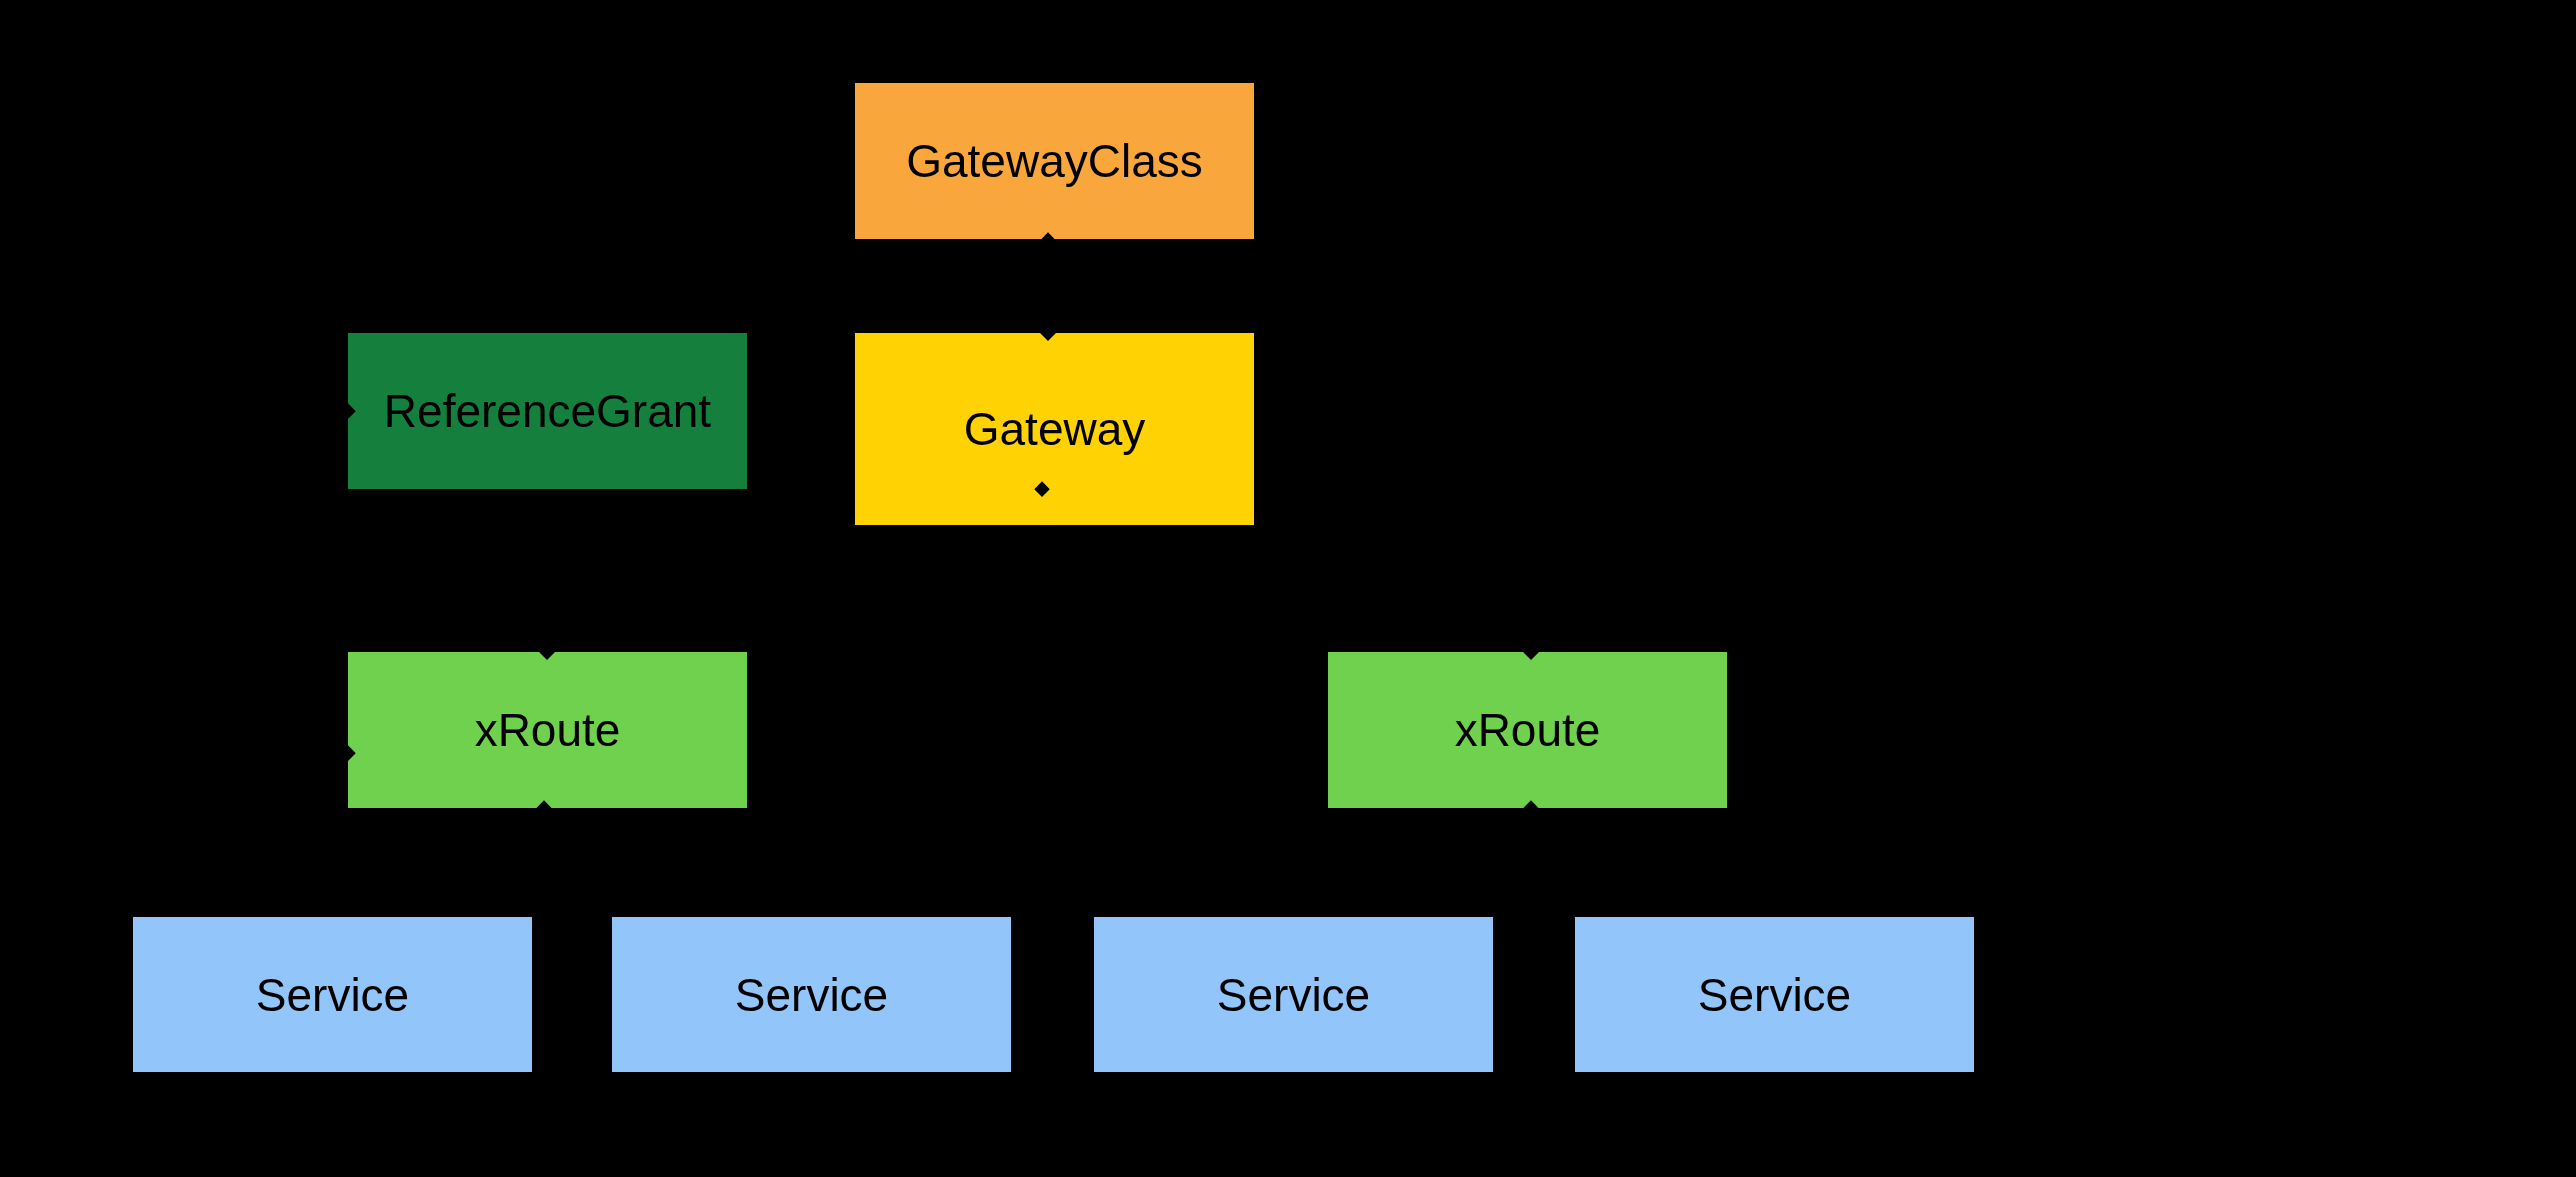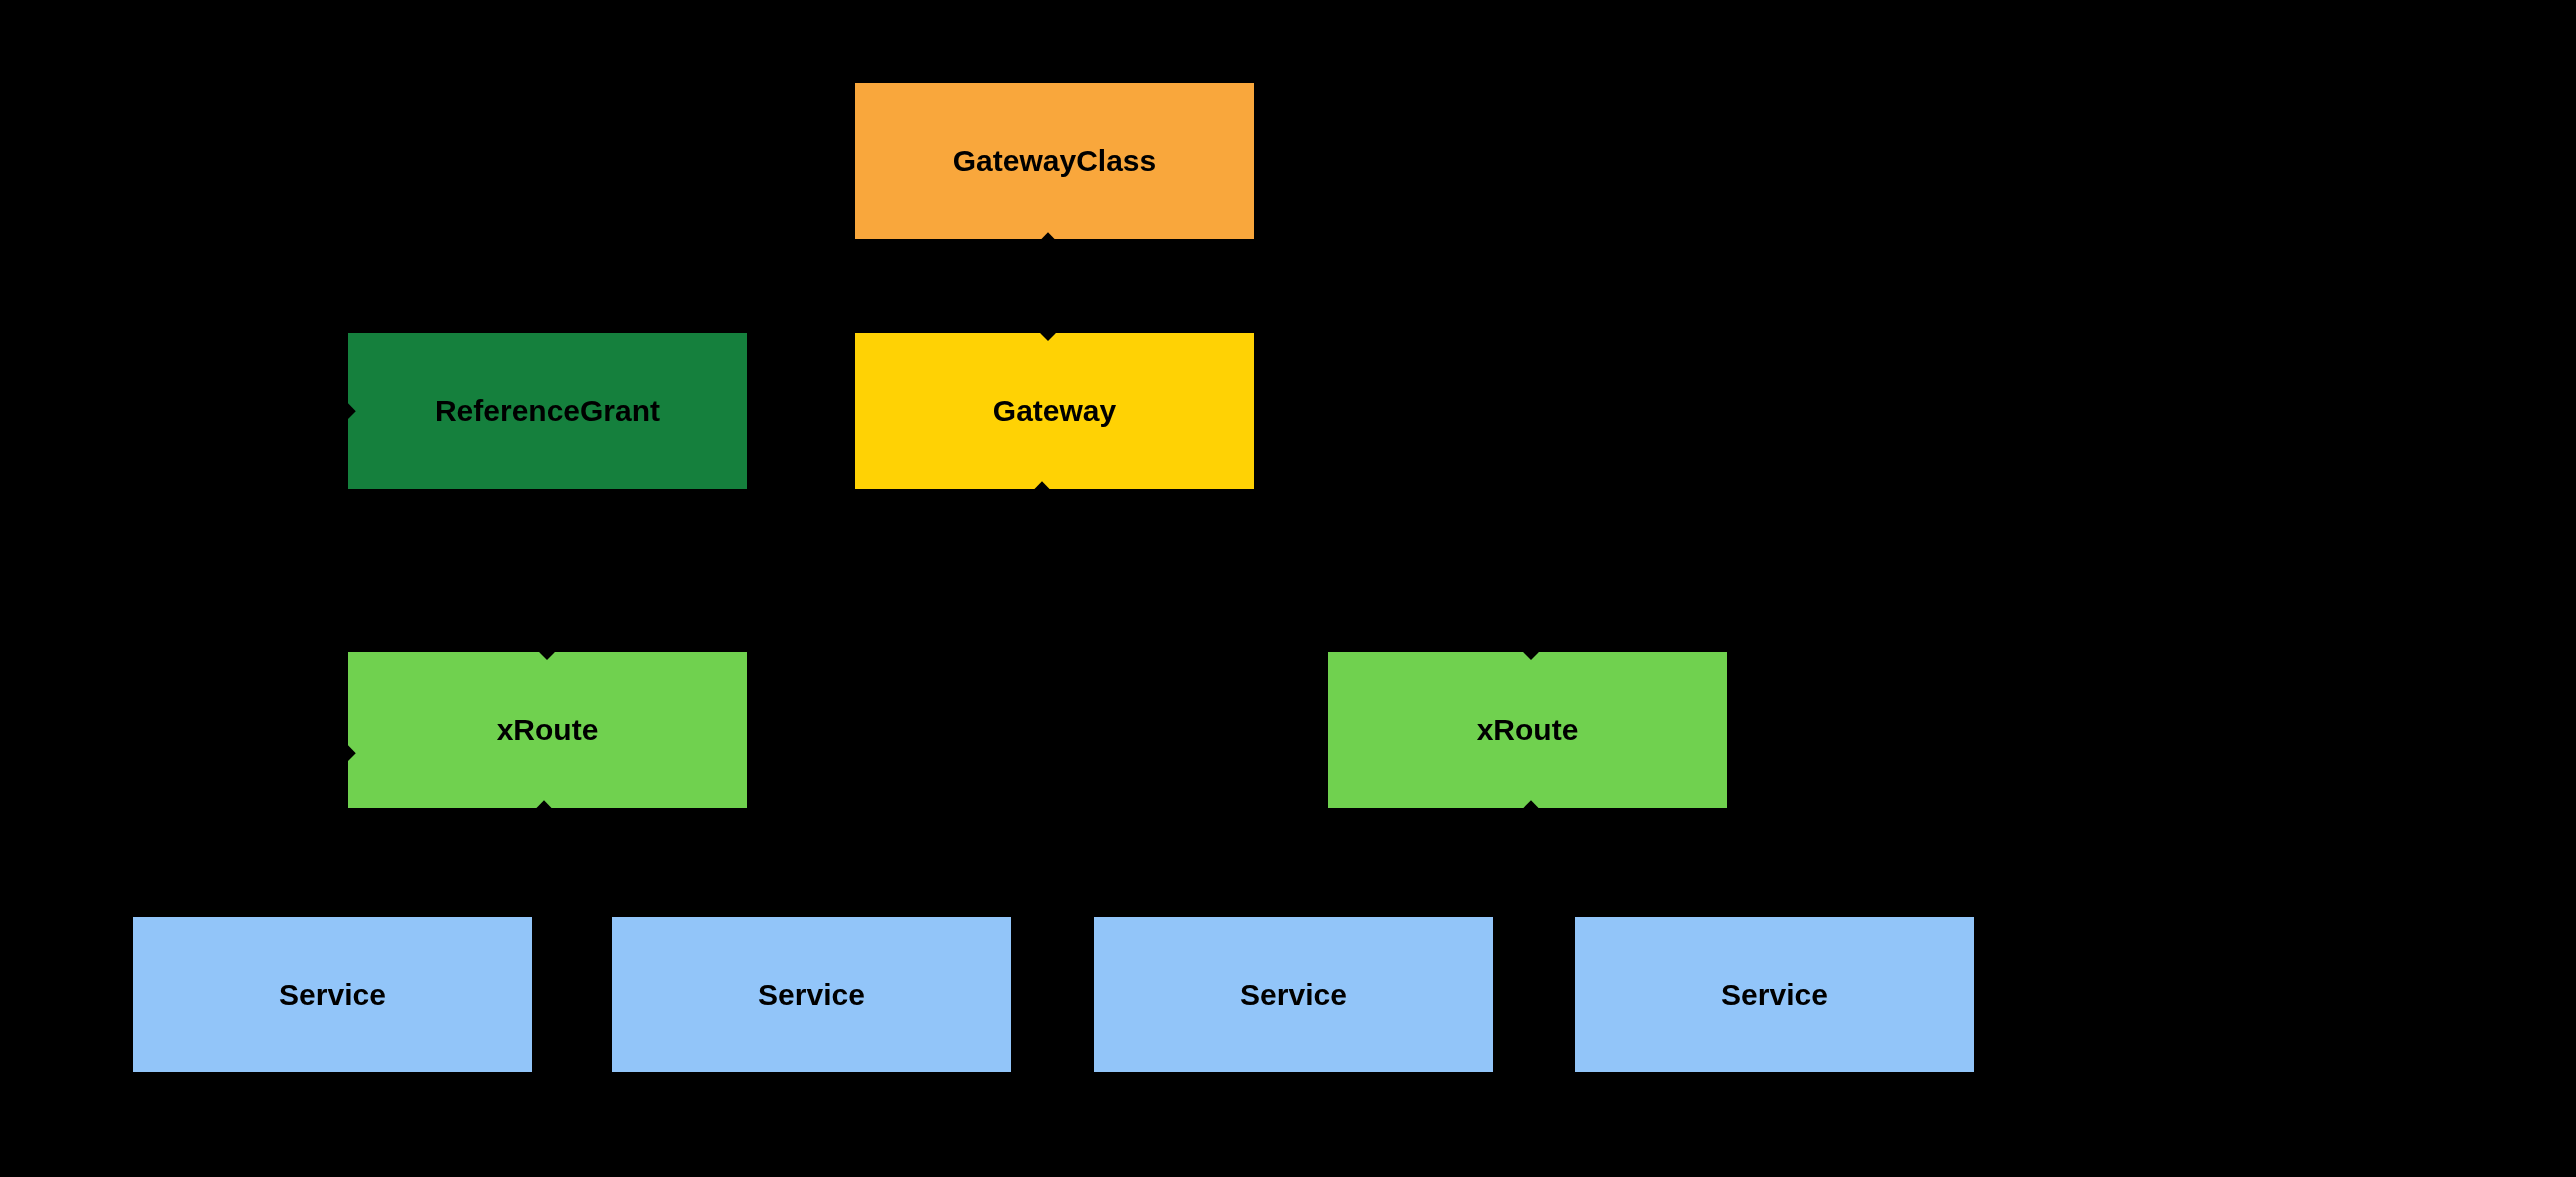--- a/index.html
+++ b/index.html
@@ -17,22 +17,22 @@
   }
   .node {
     position: absolute;
     display: flex;
     align-items: center;
     justify-content: center;
     box-sizing: border-box;
   }
   .node-label {
     color: #000000;
-    font-size: 30px;
-    font-weight: 700;
+    font-size: 46px;
+    font-weight: 400;
     letter-spacing: 0px;
     white-space: nowrap;
   }
   
   .notch {
     position: absolute;
     width: 10.8px;
     height: 10.8px;
     background: #000000;
     transform: translate(-50%, -50%) rotate(45deg);
@@ -44,21 +44,21 @@
 <div id="stage">
 
   <div class="node" style="left: 855px; top: 83px; width: 399px; height: 156px; background: rgb(249, 167, 60);">
     <span class="node-label">GatewayClass</span>
   </div>
 
   <div class="node" style="left: 348px; top: 333px; width: 399px; height: 156px; background: #15803d;">
     <span class="node-label">ReferenceGrant</span>
   </div>
 
-  <div class="node" style="left: 855px; top: 333px; width: 399px; height: 156px; background: rgb(255, 210, 4);">
+  <div class="node" style="left: 855px; top: 333px; width: 399px; height: 192px; background: rgb(255, 210, 4);">
     <span class="node-label">Gateway</span>
   </div>
 
   <div class="node" style="left: 348px; top: 652px; width: 399px; height: 156px; background: rgb(112, 209, 79);">
     <span class="node-label">xRoute</span>
   </div>
 
   <div class="node" style="left: 1328px; top: 652px; width: 399px; height: 156px; background: rgb(112, 209, 79);">
     <span class="node-label">xRoute</span>
   </div>

